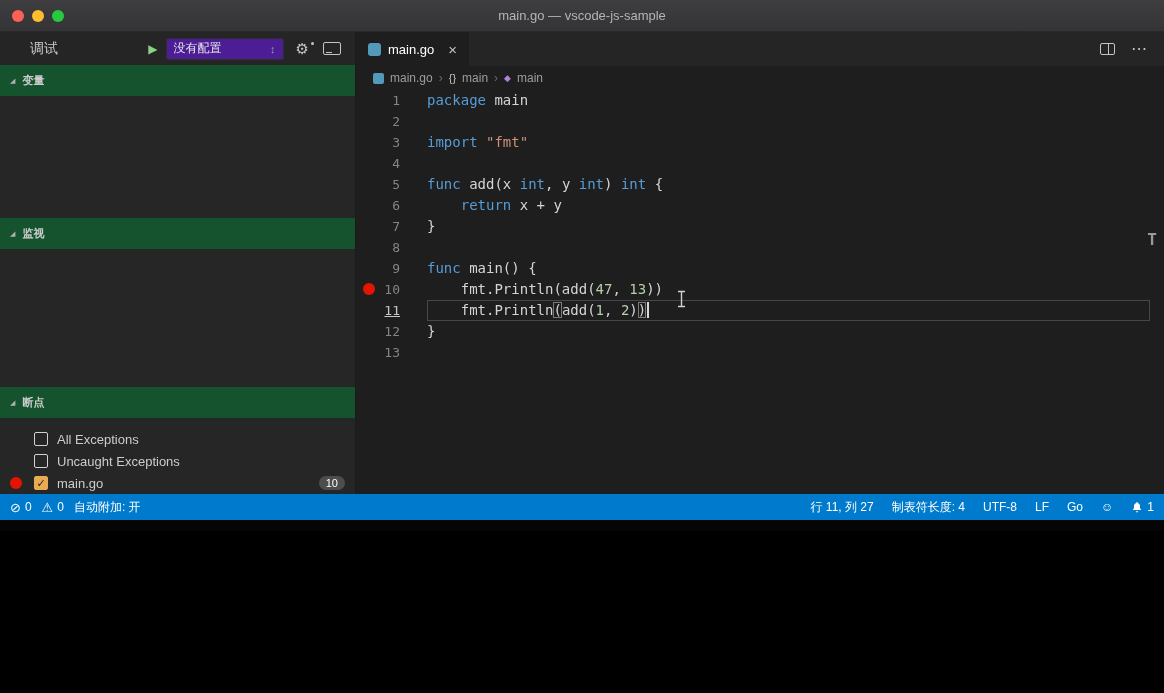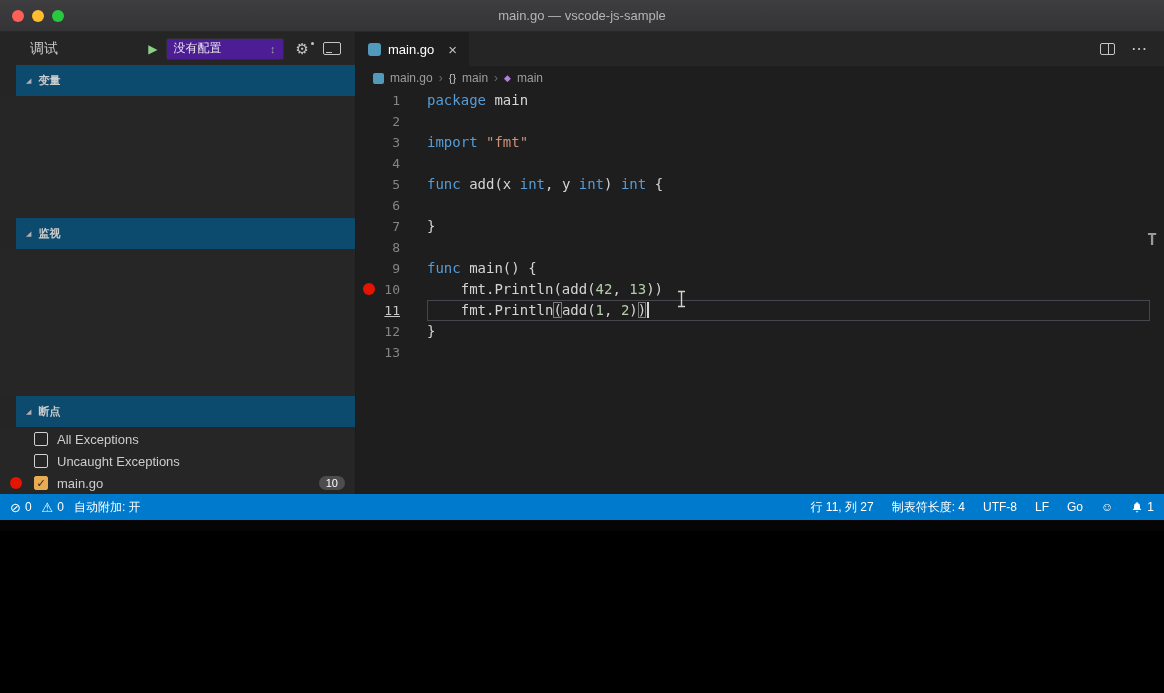--- a/index.html
+++ b/index.html
@@ -24,29 +24,29 @@
   .debug-label { color:#cccccc; font-size:14px; margin-left:16px; }
   .play-icon { color:#89d185; font-size:12px; margin-left:auto; }
   .config-dropdown { margin-left:8px; width:118px; height:22px; background:#4c1d95; border:1px solid #2e2e2e;
     border-radius:2px; display:flex; align-items:center; padding:0 7px; color:#e9e9e9; font-size:12px; }
   .updown { margin-left:auto; color:#9a9a9a; font-size:11px; }
   .gear { margin-left:12px; color:#c5c5c5; font-size:15px; position:relative; line-height:1; }
   .gear-dot { position:absolute; right:-5px; top:1px; width:3px; height:3px; background:#c5c5c5; border-radius:50%; }
   .console-icon { margin-left:14px; width:18px; height:13px; border:1.4px solid #c5c5c5; border-radius:2px; position:relative; }
   .console-icon::after { content:""; position:absolute; left:2px; bottom:1px; width:6px; height:1.5px; background:#c5c5c5; }
 
-  .section-header { flex:0 0 20px; background:#0c4a6e; display:flex; align-items:center; gap:7px;
-    padding:8px 10px; color:#cccccc; font-size:11px; font-weight:bold;margin-left:16px; }
+  .section-header { flex:0 0 20px; background:#14532d; display:flex; align-items:center; gap:7px;
+    padding:8px 10px; color:#cccccc; font-size:11px; font-weight:bold; }
   .tri { font-size:7px; color:#b0b0b0; }
   .section-body { background:#262627; }
   .body-variables { flex:0 0 122px; }
   .body-watch { flex:0 0 122px; }
   .body-callstack { flex:1; }
 
-  .breakpoints-list { flex:0 0 66px; background:#262627; padding-top:1px; }
+  .breakpoints-list { flex:0 0 66px; background:#262627; padding-top:10px; }
   .bp-row { height:22px; display:flex; align-items:center; padding:0 10px; color:#cccccc; font-size:13px; }
   .bp-red { width:12px; height:12px; border-radius:50%; background:var(--c-bp,#e51400); margin-right:12px; flex:0 0 12px; }
   .bp-red.hidden { visibility:hidden; }
   .bp-check { width:14px; height:14px; border:1.5px solid #d2d2d2; border-radius:2px; margin-right:9px; flex:0 0 14px;
     display:flex; align-items:center; justify-content:center; font-size:11px; font-weight:bold; color:#252526; }
   .bp-check.checked { background:var(--c-check,#e8ab53); border-color:var(--c-check,#e8ab53); }
   .bp-label { white-space:nowrap; }
   .bp-badge { margin-left:auto; background:#4d4d4d; color:#ffffff; font-size:11px; border-radius:9px; padding:1px 7px; }
 
   
@@ -212,20 +212,21 @@
             <div class="code-line">
               <div class="gutter">
                 <span class="ln">5</span>
               </div>
               <div class="content"><span class="tok-kw">func</span><span class="tok-pl"> add(x </span><span class="tok-kw">int</span><span class="tok-pl">, y </span><span class="tok-kw">int</span><span class="tok-pl">) </span><span class="tok-kw">int</span><span class="tok-pl"> {</span></div>
             </div>
             <div class="code-line">
               <div class="gutter">
                 <span class="ln">6</span>
               </div>
+              <div class="content"><span class="tok-pl">    </span><span class="tok-kw">return</span><span class="tok-pl"> x + y</span></div>
             </div>
             <div class="code-line">
               <div class="gutter">
                 <span class="ln">7</span>
               </div>
               <div class="content"><span class="tok-pl">}</span></div>
             </div>
             <div class="code-line">
               <div class="gutter">
                 <span class="ln">8</span>
@@ -236,21 +237,21 @@
               <div class="gutter">
                 <span class="ln">9</span>
               </div>
               <div class="content"><span class="tok-kw">func</span><span class="tok-pl"> main() {</span></div>
             </div>
             <div class="code-line">
               <div class="gutter">
                 <span class="bp-dot"></span>
                 <span class="ln">10</span>
               </div>
-              <div class="content"><span class="tok-pl">    fmt.Println(add(</span><span class="tok-num">42</span><span class="tok-pl">, </span><span class="tok-num">13</span><span class="tok-pl">))</span></div>
+              <div class="content"><span class="tok-pl">    fmt.Println(add(</span><span class="tok-num">47</span><span class="tok-pl">, </span><span class="tok-num">13</span><span class="tok-pl">))</span></div>
             </div>
             <div class="code-line current">
               <div class="gutter">
                 <span class="ln">11</span>
               </div>
               <div class="content"><span class="tok-pl">    fmt.Println</span><span class="tok-br">(</span><span class="tok-pl">add(</span><span class="tok-num">1</span><span class="tok-pl">, </span><span class="tok-num">2</span><span class="tok-pl">)</span><span class="tok-br">)</span><span class="caret"></span></div>
             </div>
             <div class="code-line">
               <div class="gutter">
                 <span class="ln">12</span>

